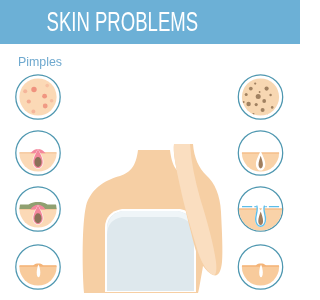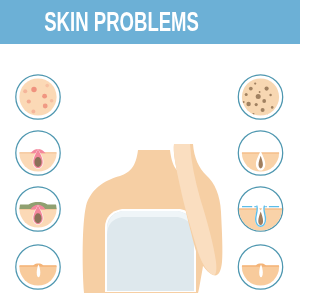--- a/index.html
+++ b/index.html
@@ -2,33 +2,34 @@
 <html><head>
 <meta charset="utf-8">
 <style>
   html,body{margin:0;padding:0;}
   body{width:300px;height:300px;overflow:hidden;background:#ffffff;
        font-family:"Liberation Sans",sans-serif;-webkit-font-smoothing:antialiased;}
   #stage{position:relative;width:300px;height:300px;}
   svg{display:block;position:absolute;left:0;top:0;}
   .banner{position:absolute;left:0;top:0;width:300px;height:44px;background:#6CB0D6;}
   .title{position:absolute;left:0;top:0;width:244px;text-align:center;
-         font-weight:bold;font-size:27.5px;line-height:30px;color:#FFFFFF;
+         font-weight:normal;font-size:27.5px;line-height:30px;color:#FFFFFF;
          letter-spacing:0px;white-space:nowrap;}
   .title span{display:inline-block;transform:scaleX(0.675);transform-origin:center;}
   .lbl{position:absolute;font-size:12.4px;color:#6FA9CF;white-space:nowrap;}
 </style>
 </head>
 <body>
 
 <div id="stage">
 
   <div class="banner"></div>
   <div class="title" style="top:7px"><span>SKIN PROBLEMS</span></div>
 
+  <div class="lbl" style="left:18px;top:55px">Pimples</div>
 
   <svg width="300" height="300" viewBox="0 0 300 300">
     <defs>
       <clipPath id="cL1">
           <circle cx="38" cy="97" r="18.6"></circle>
         </clipPath>
       <clipPath id="cL2">
           <circle cx="38" cy="153" r="18.6"></circle>
         </clipPath>
       <clipPath id="cL3">

